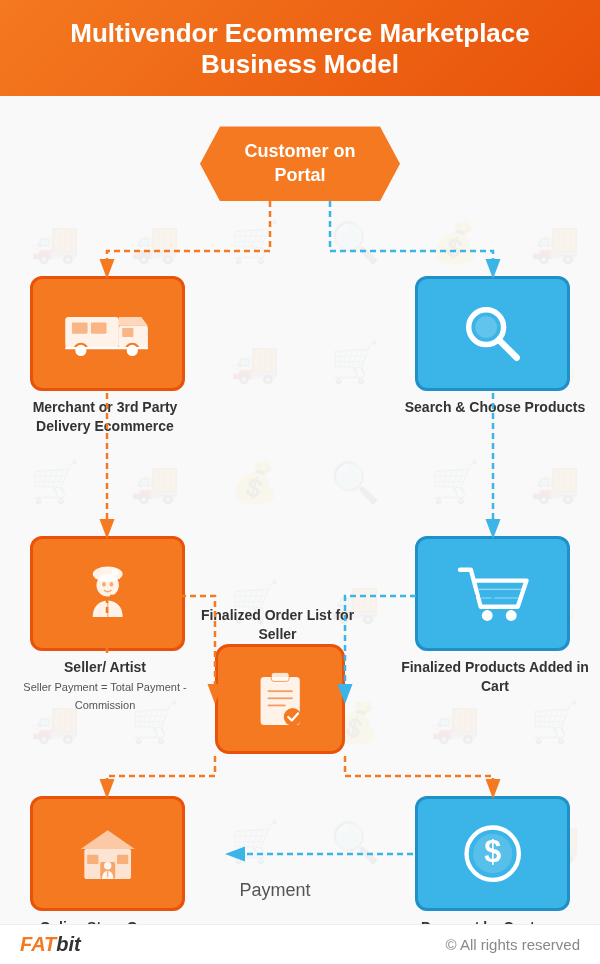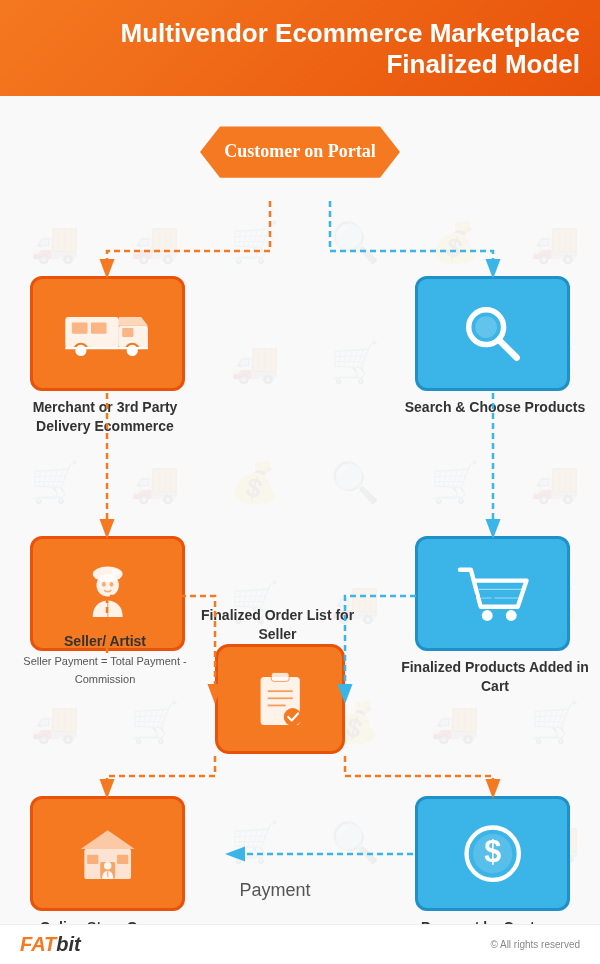--- a/index.html
+++ b/index.html
@@ -9,21 +9,21 @@
       background: #fff;
       font-family: Arial, sans-serif;
       overflow: hidden;
       position: relative;
     }
 
     
     .header {
       background: linear-gradient(135deg, #f47920 0%, #e8520a 100%);
       padding: 18px 20px 16px;
-      text-align: right;
+      text-align: center;
     }
     .header-title {
       color: #fff;
       font-size: 26px;
       font-weight: 900;
       line-height: 1.2;
     }
 
     
     .bg-watermark {
@@ -126,21 +126,21 @@
     }
     .fatbit-logo {
       font-size: 20px;
       font-weight: 900;
       color: #f47920;
     }
     .fatbit-logo span {
       color: #333;
     }
     .copyright {
-      font-size: 10px;
+      font-size: 15px;
       color: #888;
     }
 
     
     .icon-wrap {
       display: flex;
       align-items: center;
       justify-content: center;
       width: 100%;
       height: 100%;
@@ -159,21 +159,21 @@
       text-align: center;
       margin-top: 24px;
     }
   </style>
 </head>
 <body>
 
 <div class="header">
   <div class="header-title">
     <span>Multivendor Ecommerce Marketplace</span><br>
-    <span>Finalized Model</span>
+    <span>Business Model</span>
   </div>
 </div>
 
 <div class="diagram">
 
   <div class="bg-watermark">
     
     <svg width="600" height="880" xmlns="http://www.w3.org/2000/svg">
 
       <g fill="#f47920">
@@ -222,21 +222,21 @@
         <text x="30" y="800" font-size="40">🔍</text>
         <text x="130" y="800" font-size="40">💰</text>
         <text x="230" y="800" font-size="40">🚚</text>
         <text x="330" y="800" font-size="40">🛒</text>
         <text x="430" y="800" font-size="40">🔍</text>
         <text x="530" y="800" font-size="40">💰</text>
       </g>
     </svg>
   </div>
 
-  <div class="portal-box" style="top:30px;font-family:Liberation Serif, serif;">
+  <div class="portal-box" style="top:30px;">
     <span>Customer on Portal</span>
   </div>
 
   <div class="box-orange" style="left:30px; top:180px; width:155px; height:115px;">
     <div class="icon-wrap">
       <svg viewBox="0 0 80 50" fill="none" xmlns="http://www.w3.org/2000/svg">
         <rect x="2" y="10" width="48" height="28" rx="3" fill="white" opacity="0.9"></rect>
         <rect x="50" y="18" width="26" height="20" rx="2" fill="white" opacity="0.9"></rect>
         <polygon points="50,18 76,18 70,10 50,10" fill="white" opacity="0.7"></polygon>
         <circle cx="16" cy="40" r="6" fill="white" stroke="#f47920" stroke-width="2"></circle>
@@ -280,21 +280,21 @@
         <ellipse cx="26" cy="25" rx="2" ry="2.5" fill="#f47920" opacity="0.6"></ellipse>
         <ellipse cx="34" cy="25" rx="2" ry="2.5" fill="#f47920" opacity="0.6"></ellipse>
         <path d="M26 31 Q30 35 34 31" stroke="#f47920" stroke-width="1.5" fill="none" opacity="0.6"></path>
 
         <path d="M14 60 Q14 44 30 42 Q46 44 46 60" fill="white" opacity="0.9"></path>
         <line x1="30" y1="42" x2="30" y2="60" stroke="#f47920" stroke-width="1.5" opacity="0.5"></line>
       </svg>
     </div>
   </div>
 
-  <div class="label" style="left:10px; top:536px; width:190px;">
+  <div class="label" style="left:10px; top:562px; width:190px;">
     <span>Seller/ Artist</span><br>
     <span class="label-small">Seller Payment = Total Payment - Commission</span>
   </div>
 
   <div class="box-blue" style="right:30px; top:440px; width:155px; height:115px;">
     <div class="icon-wrap">
       <svg viewBox="0 0 70 60" fill="none" xmlns="http://www.w3.org/2000/svg">
         <path d="M5 8 L15 8 L24 42 L58 42 L66 18 L20 18" stroke="white" stroke-width="4" fill="none" stroke-linecap="round" stroke-linejoin="round"></path>
         <circle cx="30" cy="50" r="5" fill="white"></circle>
         <circle cx="52" cy="50" r="5" fill="white"></circle>

